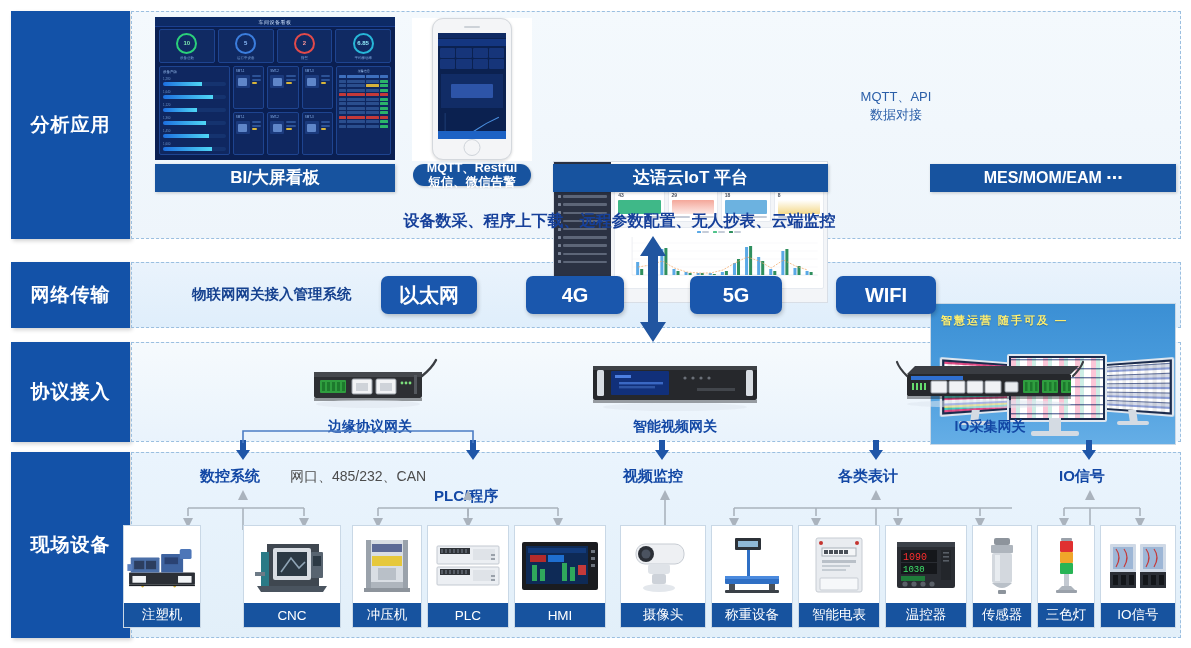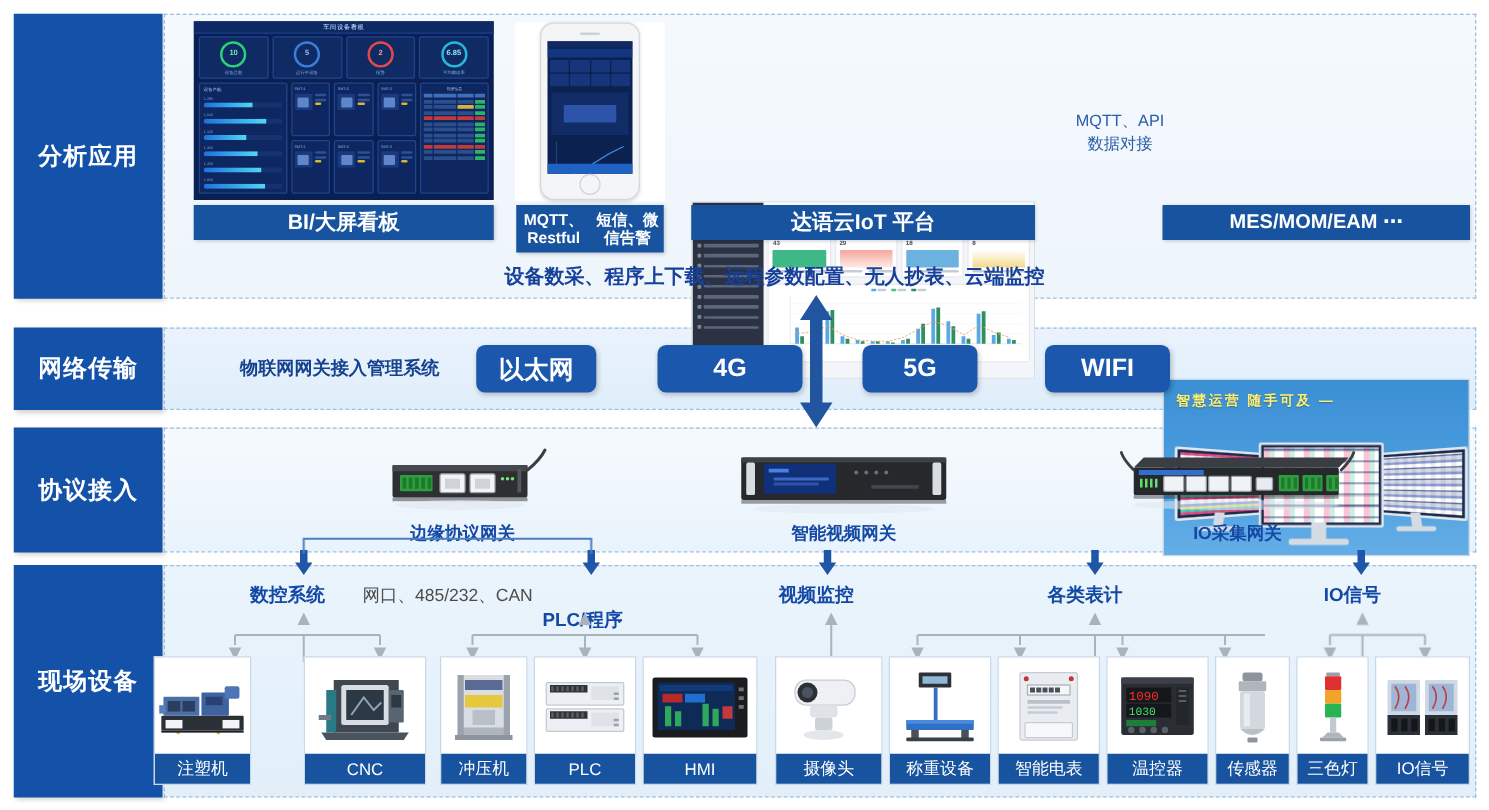--- a/index.html
+++ b/index.html
@@ -503,21 +503,21 @@
             <polyline points="4,32 12,30 20,26 28,22 36,17 44,12 56,6" fill="none" stroke="#4a8fe0" stroke-width="1"></polyline>
             <line x1="4" y1="2" x2="4" y2="33" stroke="#2a4e8e" stroke-width="0.6"></line>
             <line x1="4" y1="33" x2="58" y2="33" stroke="#2a4e8e" stroke-width="0.6"></line>
           </svg>
         </div>
         <div class="ps-foot"></div>
       </div>
       <div class="phone-home"></div>
     </div>
   </div>
-  <div class="cap" style="position:absolute;left:413px;top:164px;width:118px;height:38px;font-size:12.5px;flex-direction:row;">
+  <div class="cap" style="position:absolute;left:413px;top:164px;width:118px;height:22px;font-size:12.5px;flex-direction:column;border-radius:11px;">
     <span>MQTT、Restful</span>
     <span>短信、微信告警</span>
   </div>
 
   <div class="shot cloud" style="left:553px;top:18px;width:275px;height:142px;">
     <div class="cl-side">
       <div class="cl-side-h">管理后台</div>
       <div class="cl-item">
           <i></i>
           <span></span>
@@ -736,21 +736,21 @@
   <div class="center-note" style="left:0;top:211px;width:1191px;text-align:center;font-size:16px;">
     <span>设备数采、程序上下载、远程参数配置、无人抄表、云端监控</span>
   </div>
 
   <div class="net-text" style="left:192px;top:285px;">
     <span>物联网网关接入管理系统</span>
   </div>
   <div class="net-pill" style="left:381px;top:276px;width:96px;height:38px;">
     <span>以太网</span>
   </div>
-  <div class="net-pill" style="left:526px;top:276px;width:116px;height:38px;">
+  <div class="net-pill" style="left:526px;top:276px;width:98px;height:38px;">
     <span>4G</span>
   </div>
   <div class="net-pill" style="left:690px;top:276px;width:92px;height:38px;">
     <span>5G</span>
   </div>
   <div class="net-pill" style="left:836px;top:276px;width:100px;height:38px;">
     <span>WIFI</span>
   </div>
 
   <svg class="arrow-svg" style="left:638px;top:236px;" width="30" height="106" viewBox="0 0 30 106">

